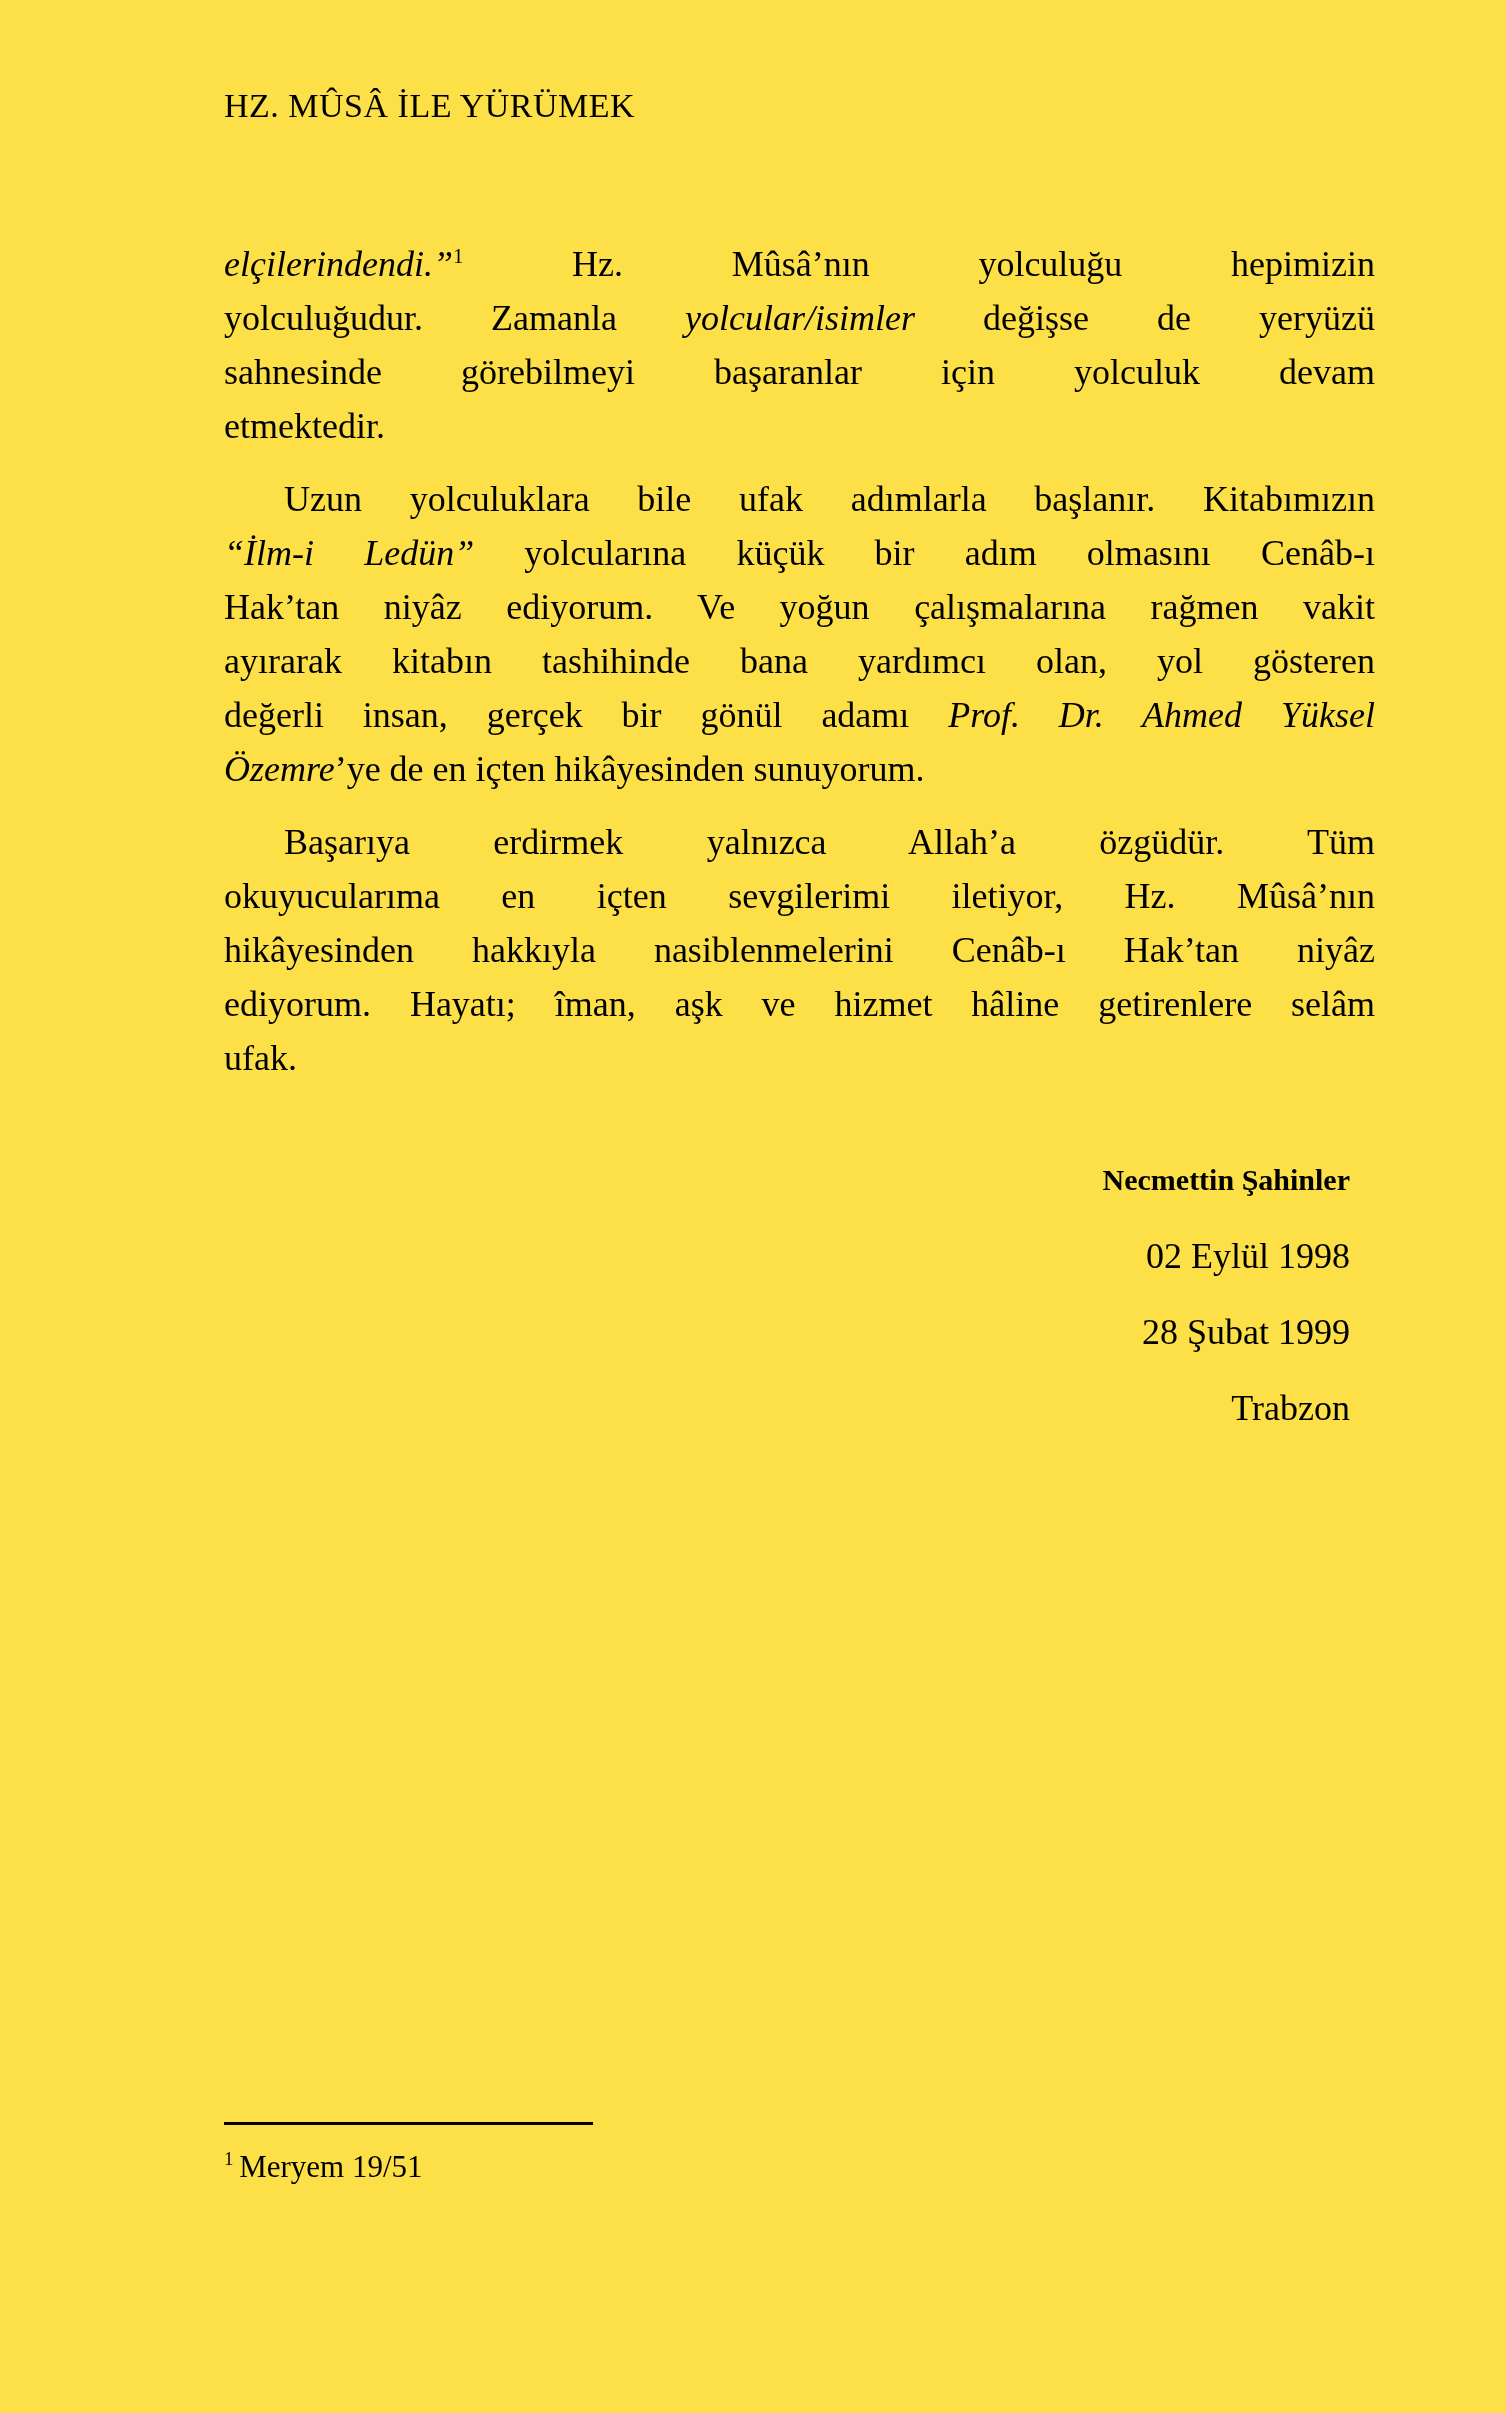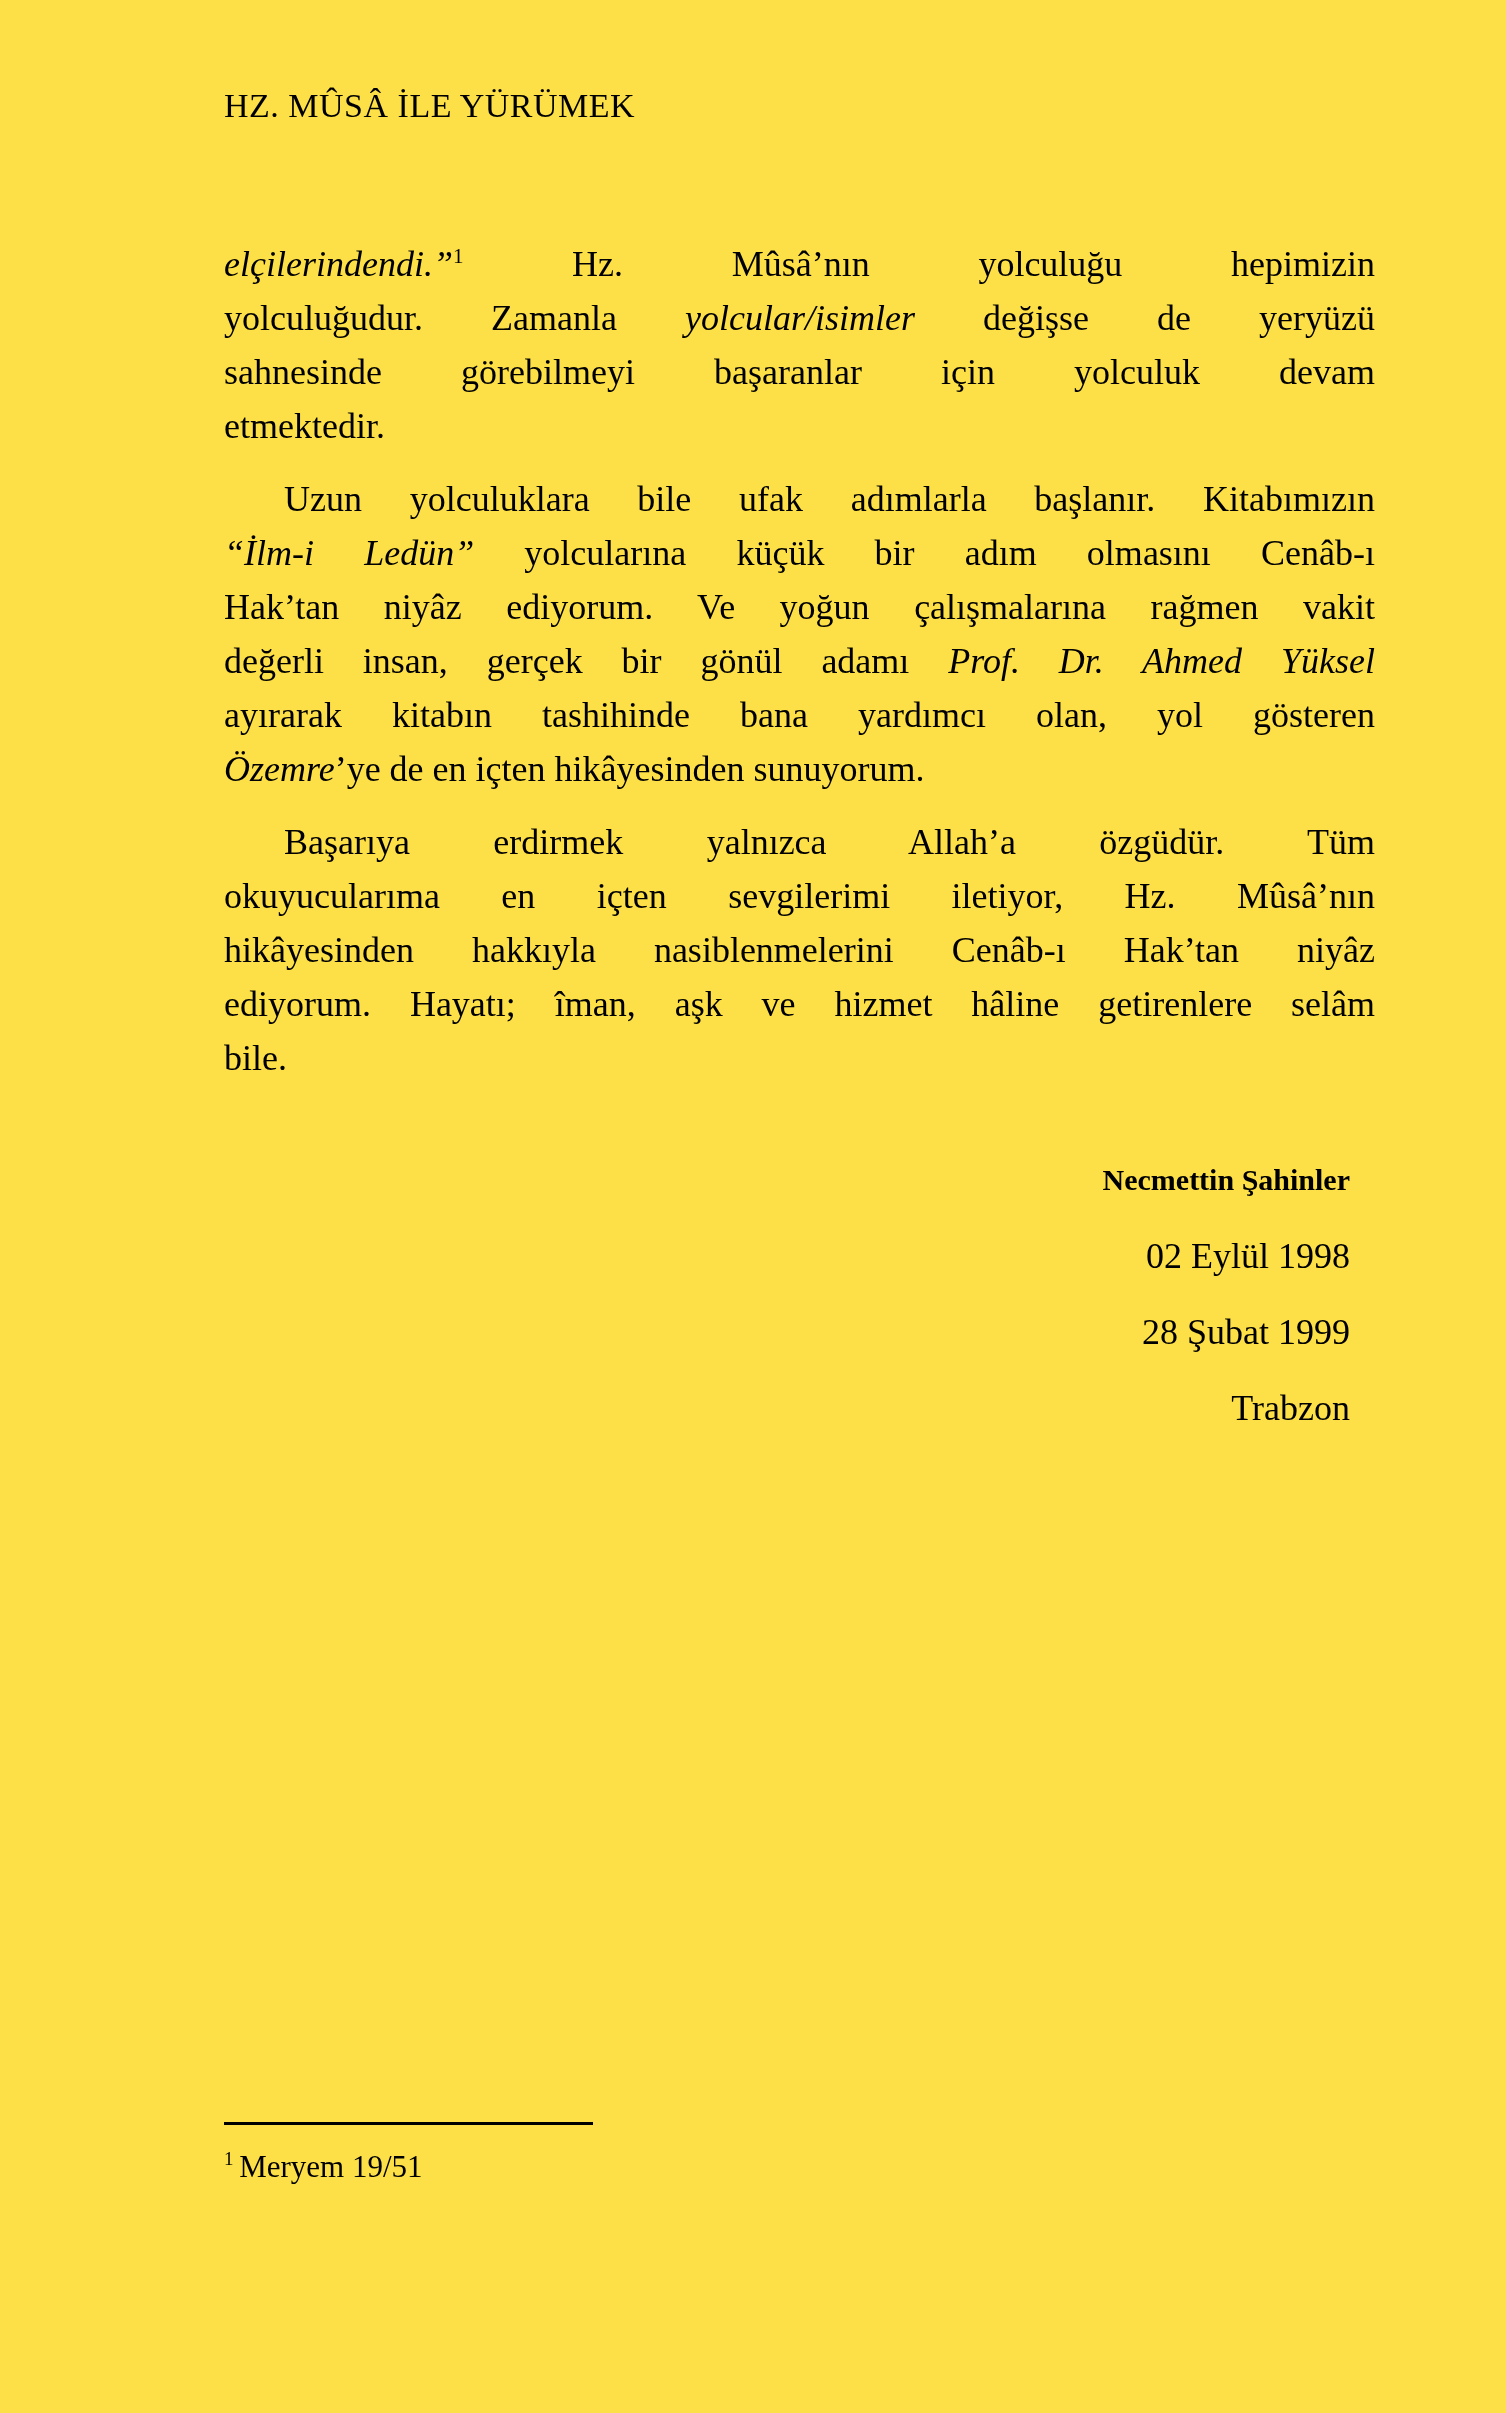--- a/index.html
+++ b/index.html
@@ -121,30 +121,30 @@
         <div class="para">
           <div class="line"><span class="it">elçilerindendi.”</span><sup class="fnref">1</sup><span> Hz. Mûsâ’nın yolculuğu hepimizin</span></div>
           <div class="line"><span>yolculuğudur. Zamanla </span><span class="it">yolcular/isimler</span><span> değişse de yeryüzü</span></div>
           <div class="line"><span>sahnesinde görebilmeyi başaranlar için yolculuk devam</span></div>
           <div class="line last"><span>etmektedir.</span></div>
         </div>
         <div class="para">
           <div class="line indent"><span>Uzun yolculuklara bile ufak adımlarla başlanır. Kitabımızın</span></div>
           <div class="line"><span class="it">“İlm-i Ledün”</span><span> yolcularına küçük bir adım olmasını Cenâb-ı</span></div>
           <div class="line"><span>Hak’tan niyâz ediyorum. Ve yoğun çalışmalarına rağmen vakit</span></div>
+          <div class="line"><span>ayırarak kitabın tashihinde bana yardımcı olan, yol gösteren</span></div>
           <div class="line"><span>değerli insan, gerçek bir gönül adamı </span><span class="it">Prof. Dr. Ahmed Yüksel</span></div>
-          <div class="line"><span>ayırarak kitabın tashihinde bana yardımcı olan, yol gösteren</span></div>
           <div class="line last"><span class="it">Özemre</span><span>’ye de en içten hikâyesinden sunuyorum.</span></div>
         </div>
         <div class="para">
           <div class="line indent"><span>Başarıya erdirmek yalnızca Allah’a özgüdür. Tüm</span></div>
           <div class="line"><span>okuyucularıma en içten sevgilerimi iletiyor, Hz. Mûsâ’nın</span></div>
           <div class="line"><span>hikâyesinden hakkıyla nasiblenmelerini Cenâb-ı Hak’tan niyâz</span></div>
           <div class="line"><span>ediyorum. Hayatı; îman, aşk ve hizmet hâline getirenlere selâm</span></div>
-          <div class="line last"><span>bile.</span></div>
+          <div class="line last"><span>ufak.</span></div>
         </div>
       </div>
 
     <div class="signature">
       <div class="sig-name">Necmettin Şahinler</div>
       <div id="signature-dates">
           <div class="sig-line">02 Eylül 1998</div>
           <div class="sig-line">28 Şubat 1999</div>
           <div class="sig-line">Trabzon</div>
         </div>

